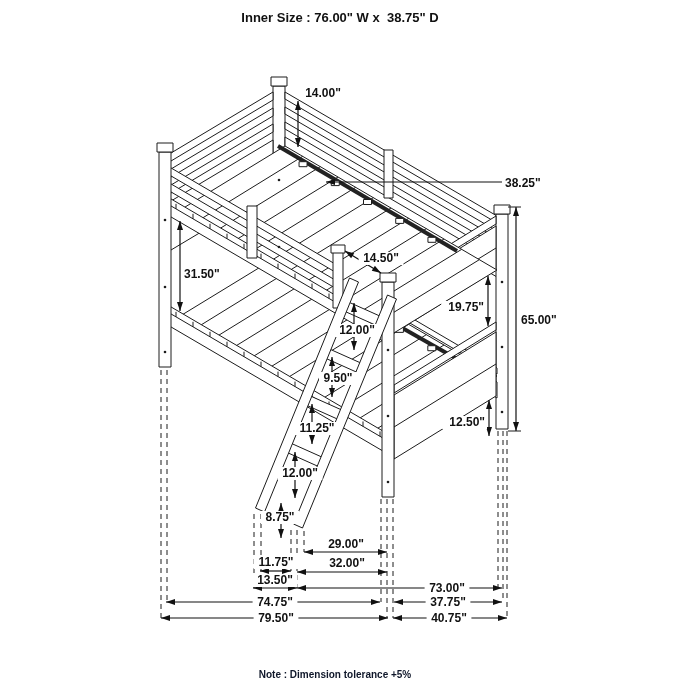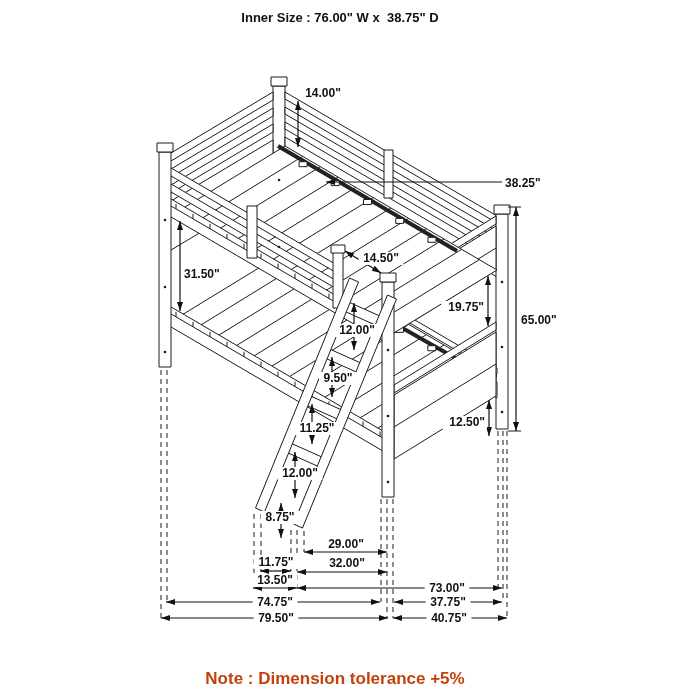--- a/index.html
+++ b/index.html
@@ -1,21 +1,21 @@
 <!DOCTYPE html>
 <html><head>
 <meta charset="utf-8">
 <style>
   html,body{margin:0;padding:0;background:#ffffff;}
   .stage{position:relative;width:700px;height:700px;background:#ffffff;overflow:hidden;
          font-family:"Liberation Sans",sans-serif;}
   .title{position:absolute;top:10px;left:0;width:680px;text-align:center;
          font-size:13px;font-weight:bold;color:#111;white-space:pre;}
   .note{position:absolute;top:669px;left:0;width:670px;text-align:center;
-        font-size:17px;font-weight:bold;color:#c2410c;}
+        font-size:10px;font-weight:bold;color:#0f172a;}
   svg text{font-family:"Liberation Sans",sans-serif;font-size:12px;font-weight:bold;fill:#111;}
   .ln{stroke:#1c1c1c;stroke-width:1;fill:none;}
   .wh{stroke:#1c1c1c;stroke-width:1;fill:#ffffff;stroke-linejoin:round;}
   .dk{stroke:#222222;stroke-width:4;fill:none;}
   .dash{stroke:#1c1c1c;stroke-width:1;fill:none;stroke-dasharray:5,4;}
   .dim{stroke:#111;stroke-width:1.2;fill:none;}
   .head{fill:#111;stroke:none;}
 </style>
 </head>
 <body>

